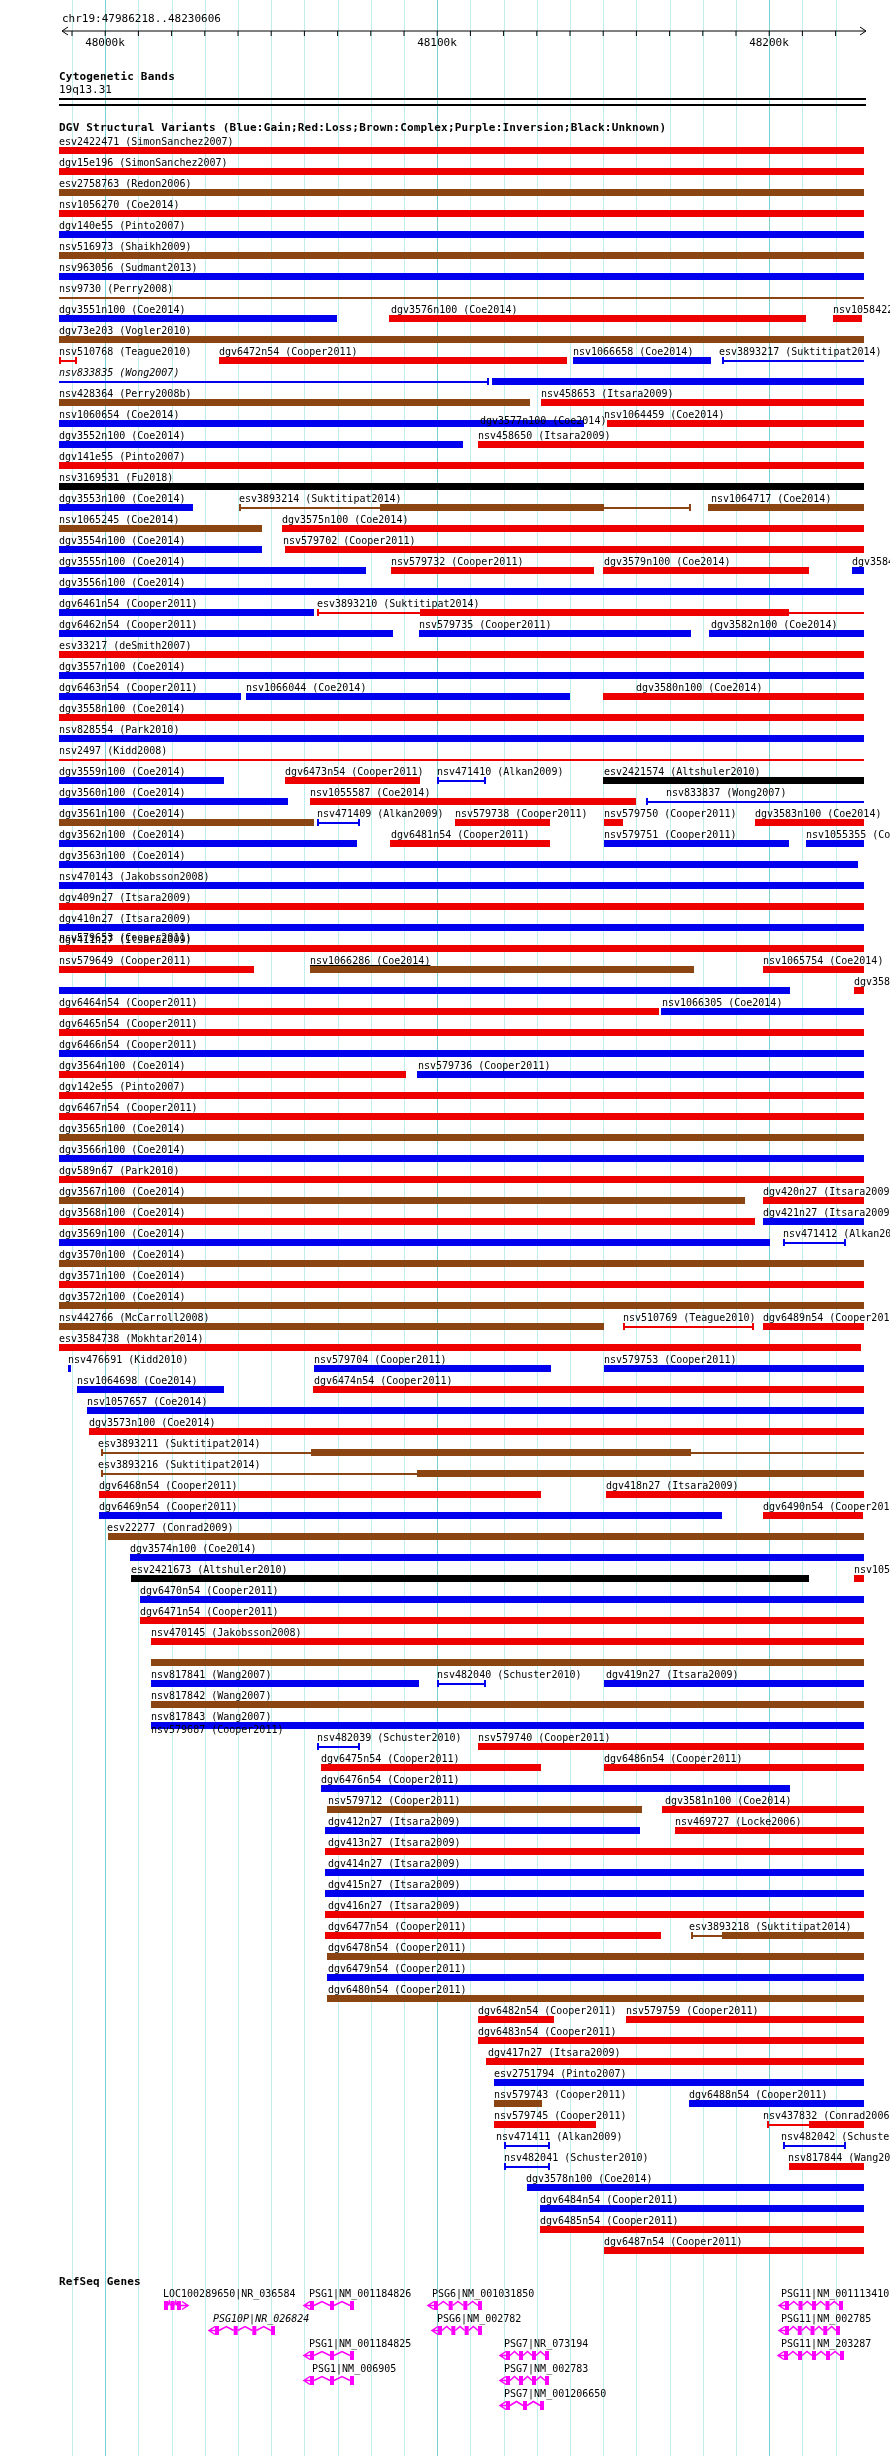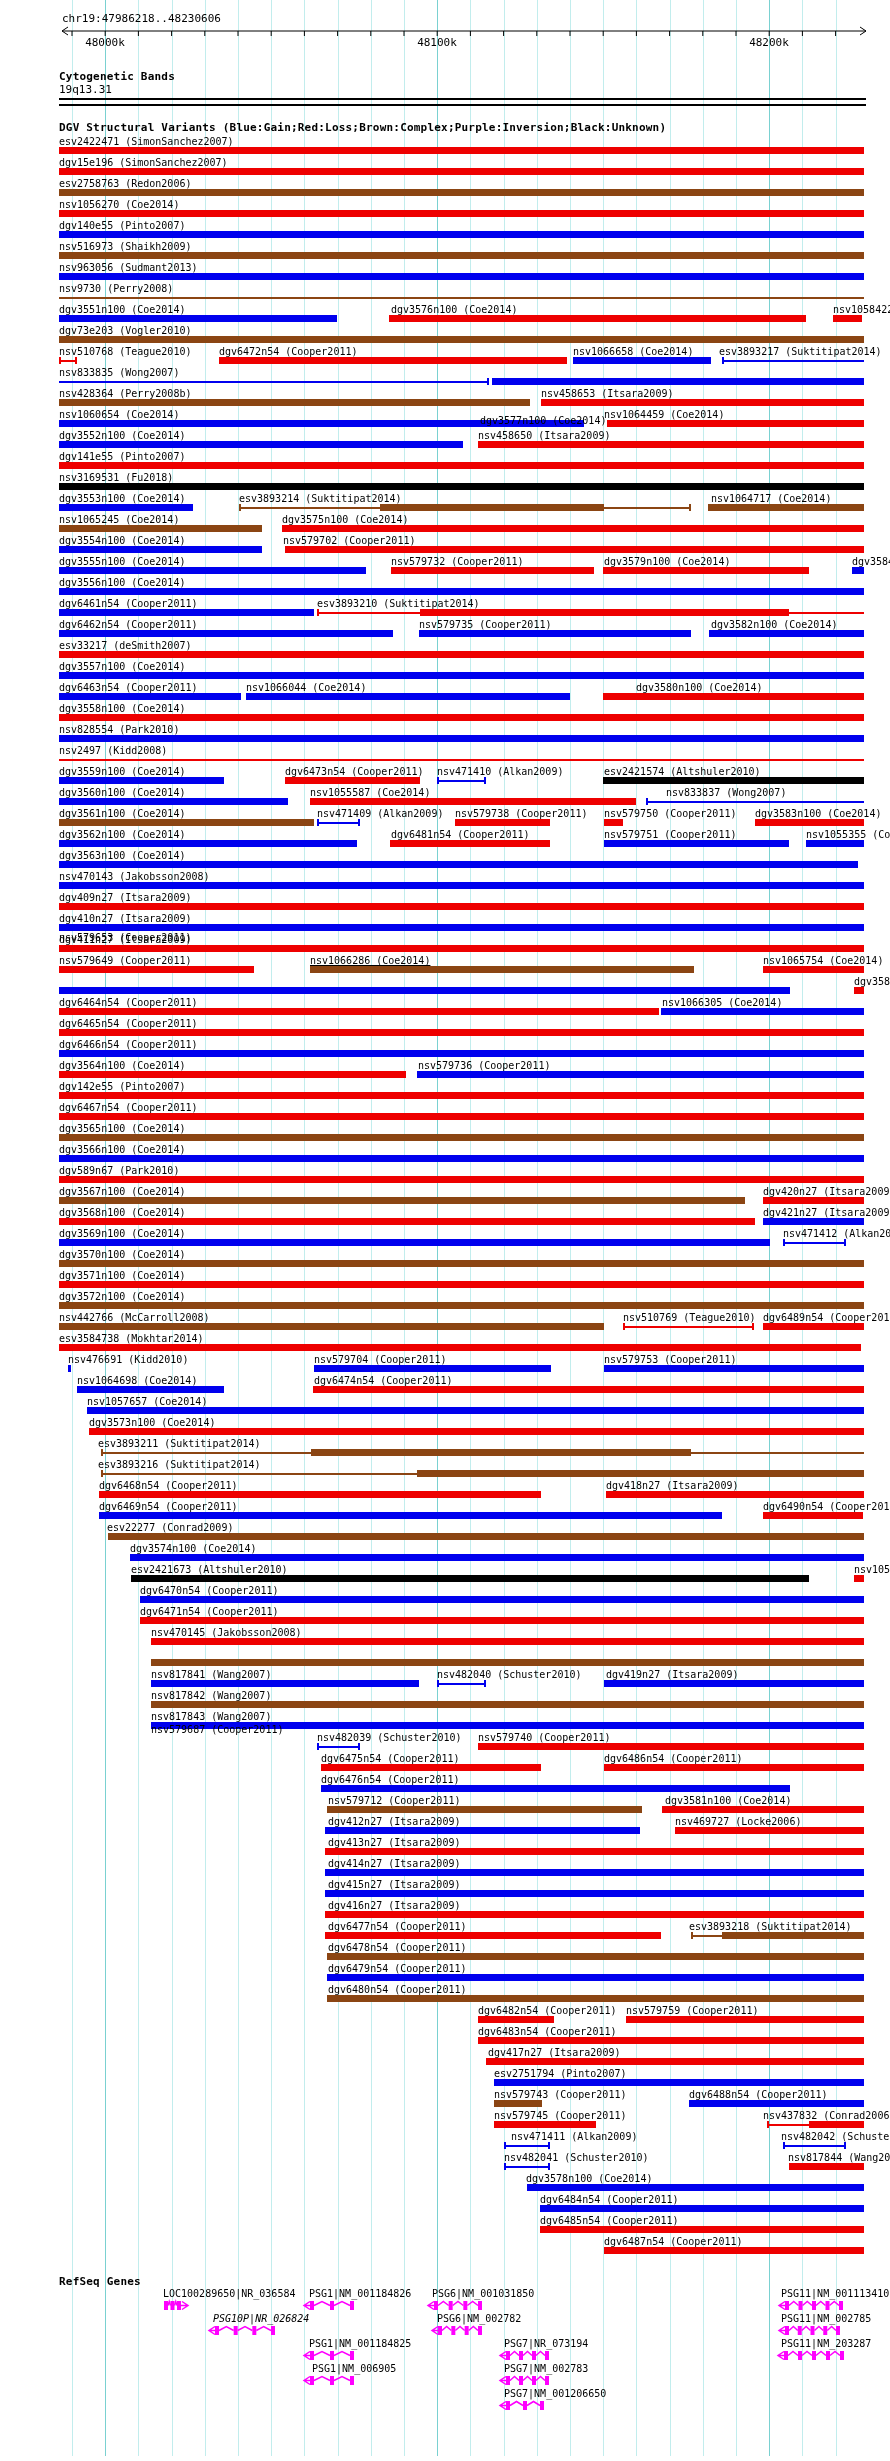--- a/index.html
+++ b/index.html
@@ -94,21 +94,21 @@
       <div class="thin" style="left: 59px; top: 359.5px; width: 18px; background: rgb(238, 0, 0);"></div>
       <div class="tick" style="left: 59px; top: 357px; width: 2px; height: 7px; background: rgb(238, 0, 0);"></div>
       <div class="tick" style="left: 75px; top: 357px; width: 2px; height: 7px; background: rgb(238, 0, 0);"></div>
       <div class="lbl" style="left: 219px; top: 346px;">dgv6472n54 (Cooper2011)</div>
       <div class="bar" style="left: 219px; top: 357px; width: 348px; background: rgb(238, 0, 0);"></div>
       <div class="lbl" style="left: 573px; top: 346px;">nsv1066658 (Coe2014)</div>
       <div class="bar" style="left: 573px; top: 357px; width: 138px; background: rgb(0, 0, 238);"></div>
       <div class="lbl" style="left: 719px; top: 346px;">esv3893217 (Suktitipat2014)</div>
       <div class="thin" style="left: 722px; top: 359.5px; width: 142px; background: rgb(0, 0, 238);"></div>
       <div class="tick" style="left: 722px; top: 357px; width: 2px; height: 7px; background: rgb(0, 0, 238);"></div>
-      <div class="lbl" style="left: 59px; top: 367px;">nsv833835 (Wong2007)</div>
+      <div class="lbl" style="left: 59px; top: 367px; font-style: italic;">nsv833835 (Wong2007)</div>
       <div class="thin" style="left: 59px; top: 380.5px; width: 430px; background: rgb(0, 0, 238);"></div>
       <div class="tick" style="left: 487px; top: 378px; width: 2px; height: 7px; background: rgb(0, 0, 238);"></div>
       <div class="lbl" style="left: 480px; top: 367px; margin-top: 48px;">dgv3577n100 (Coe2014)</div>
       <div class="bar" style="left: 492px; top: 378px; width: 372px; background: rgb(0, 0, 238);"></div>
       <div class="lbl" style="left: 59px; top: 388px;">nsv428364 (Perry2008b)</div>
       <div class="bar" style="left: 59px; top: 399px; width: 471px; background: rgb(139, 69, 19);"></div>
       <div class="lbl" style="left: 541px; top: 388px;">nsv458653 (Itsara2009)</div>
       <div class="bar" style="left: 541px; top: 399px; width: 323px; background: rgb(238, 0, 0);"></div>
       <div class="lbl" style="left: 59px; top: 409px;">nsv1060654 (Coe2014)</div>
       <div class="bar" style="left: 59px; top: 420px; width: 525px; background: rgb(0, 0, 238);"></div>
@@ -400,21 +400,21 @@
       <div class="lbl" style="left: 494px; top: 2089px;">nsv579743 (Cooper2011)</div>
       <div class="bar" style="left: 494px; top: 2100px; width: 48px; background: rgb(139, 69, 19);"></div>
       <div class="lbl" style="left: 689px; top: 2089px;">dgv6488n54 (Cooper2011)</div>
       <div class="bar" style="left: 689px; top: 2100px; width: 175px; background: rgb(0, 0, 238);"></div>
       <div class="lbl" style="left: 494px; top: 2110px;">nsv579745 (Cooper2011)</div>
       <div class="bar" style="left: 494px; top: 2121px; width: 102px; background: rgb(238, 0, 0);"></div>
       <div class="lbl" style="left: 763px; top: 2110px;">nsv437832 (Conrad2006)</div>
       <div class="thin" style="left: 767px; top: 2123.5px; width: 42px; background: rgb(238, 0, 0);"></div>
       <div class="tick" style="left: 767px; top: 2121px; width: 2px; height: 7px; background: rgb(238, 0, 0);"></div>
       <div class="bar" style="left: 809px; top: 2121px; width: 55px; background: rgb(238, 0, 0);"></div>
-      <div class="lbl" style="left: 511px; top: 2131px; text-align: right;">nsv471411 (Alkan2009)</div>
+      <div class="lbl" style="left: 496px; top: 2131px; text-align: right;">nsv471411 (Alkan2009)</div>
       <div class="thin" style="left: 504px; top: 2144.5px; width: 46px; background: rgb(0, 0, 238);"></div>
       <div class="tick" style="left: 504px; top: 2142px; width: 2px; height: 7px; background: rgb(0, 0, 238);"></div>
       <div class="tick" style="left: 548px; top: 2142px; width: 2px; height: 7px; background: rgb(0, 0, 238);"></div>
       <div class="lbl" style="left: 781px; top: 2131px;">nsv482042 (Schuster2</div>
       <div class="thin" style="left: 783px; top: 2144.5px; width: 63px; background: rgb(0, 0, 238);"></div>
       <div class="tick" style="left: 783px; top: 2142px; width: 2px; height: 7px; background: rgb(0, 0, 238);"></div>
       <div class="tick" style="left: 844px; top: 2142px; width: 2px; height: 7px; background: rgb(0, 0, 238);"></div>
       <div class="lbl" style="left: 504px; top: 2152px;">nsv482041 (Schuster2010)</div>
       <div class="thin" style="left: 504px; top: 2165.5px; width: 46px; background: rgb(0, 0, 238);"></div>
       <div class="tick" style="left: 504px; top: 2163px; width: 2px; height: 7px; background: rgb(0, 0, 238);"></div>

